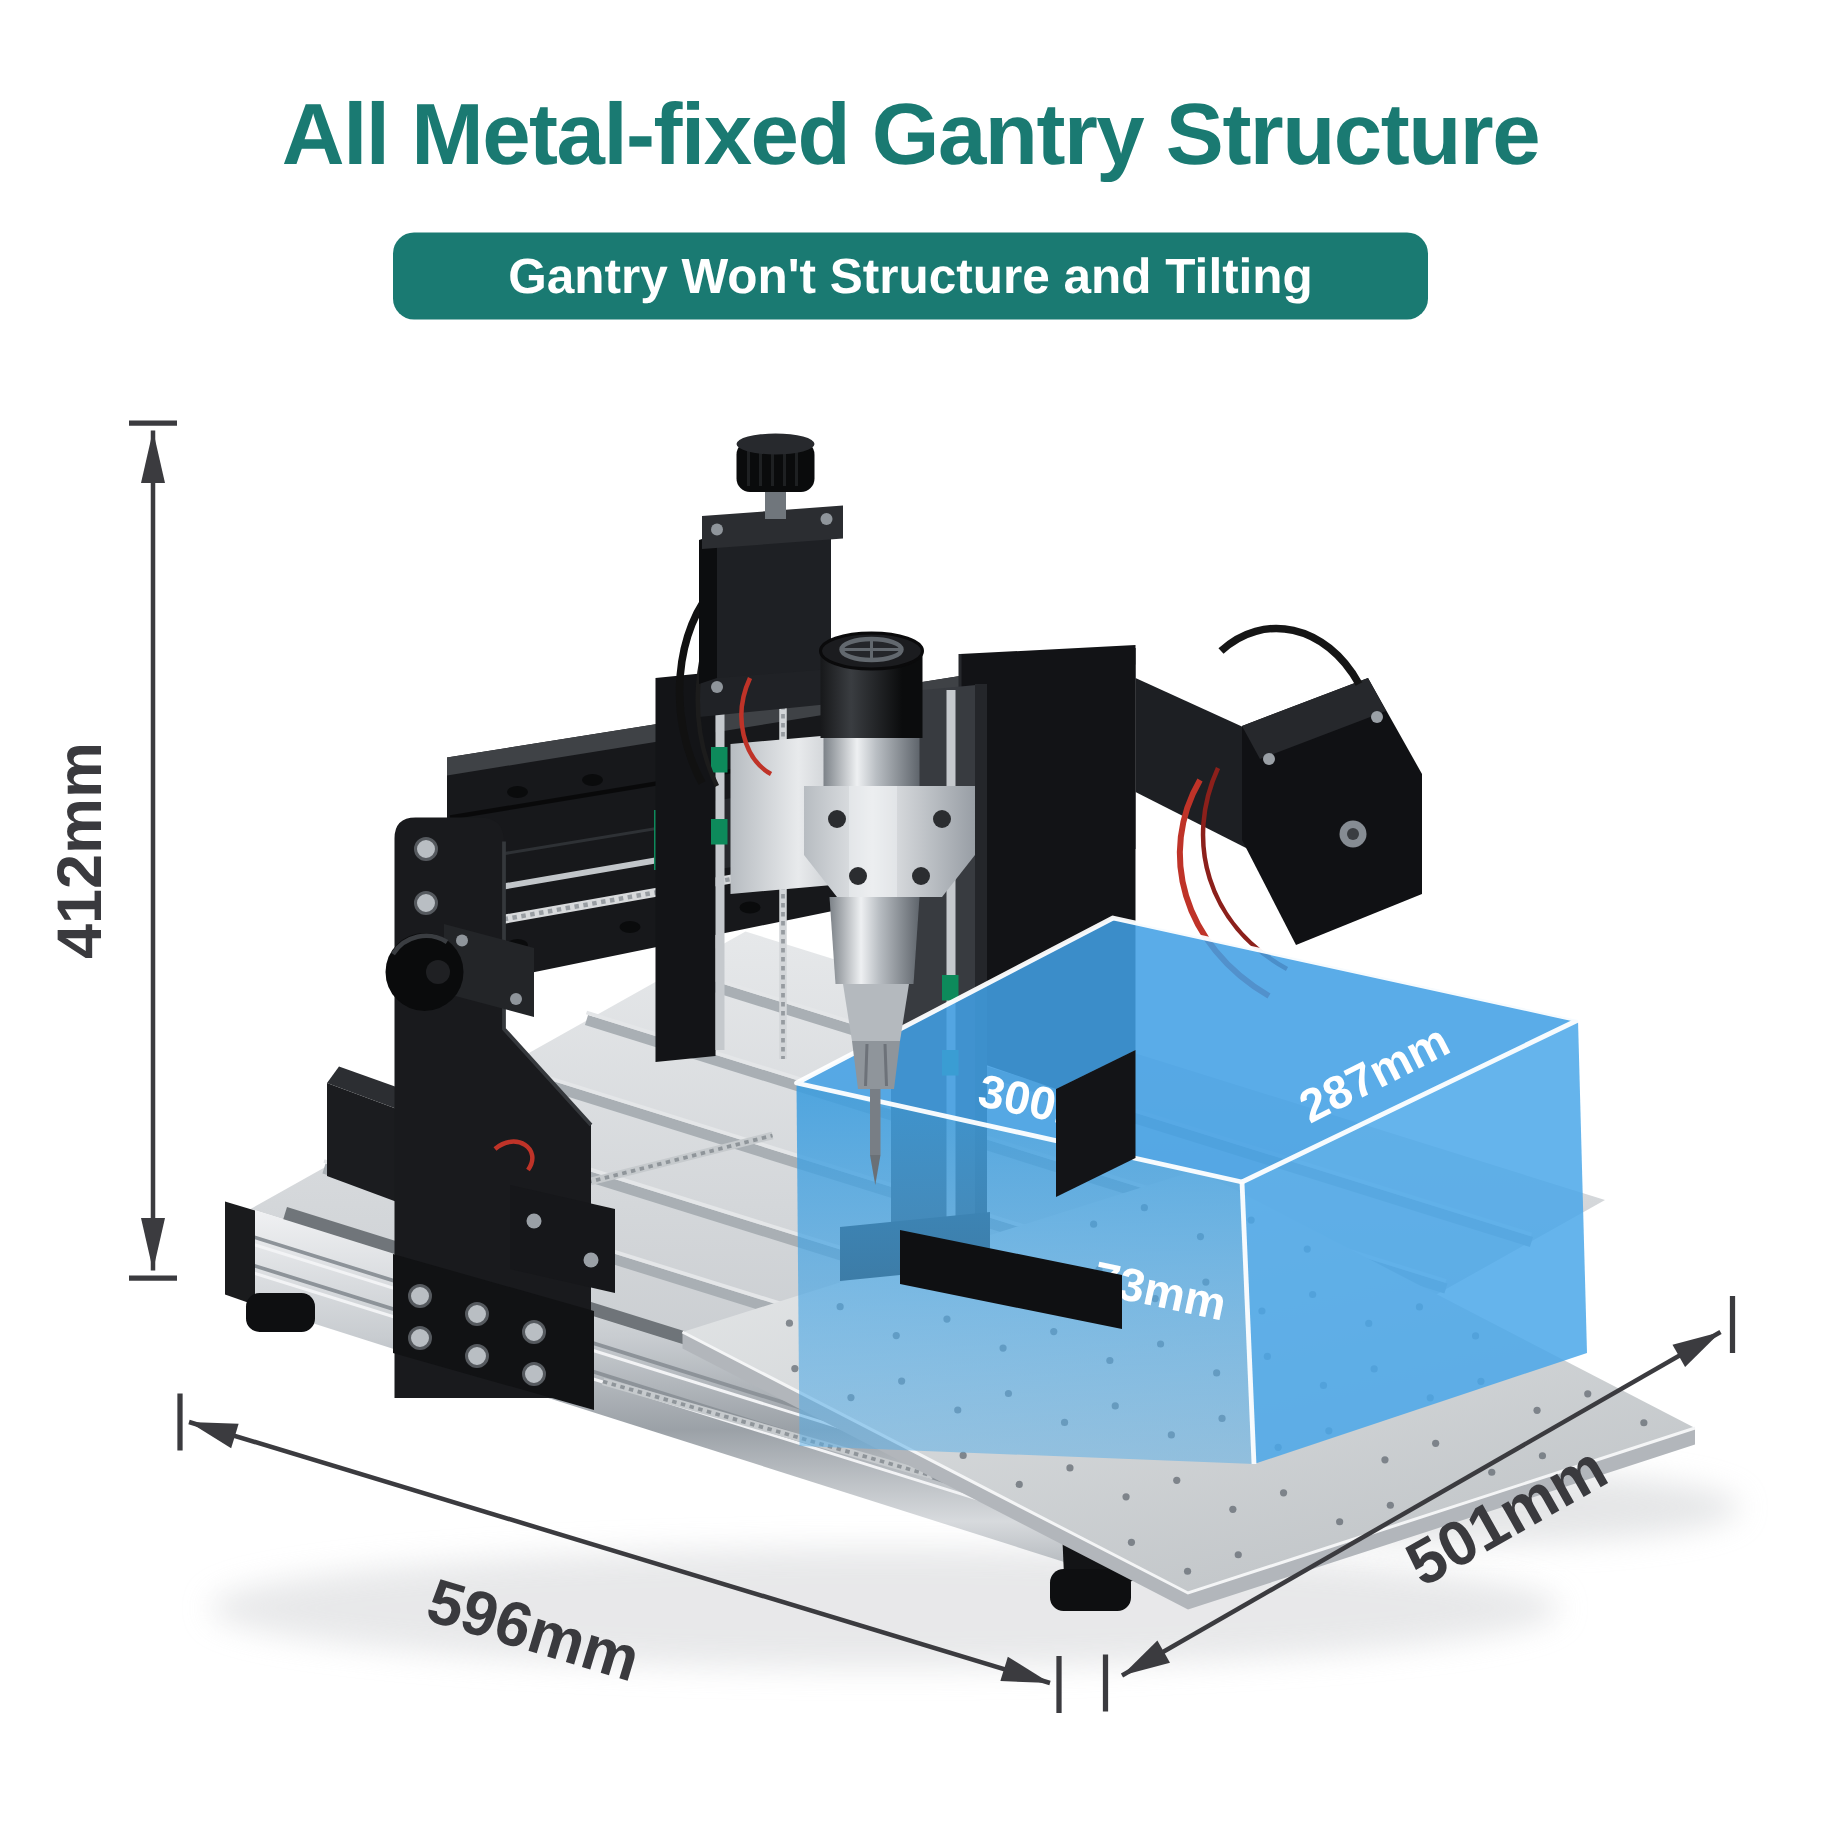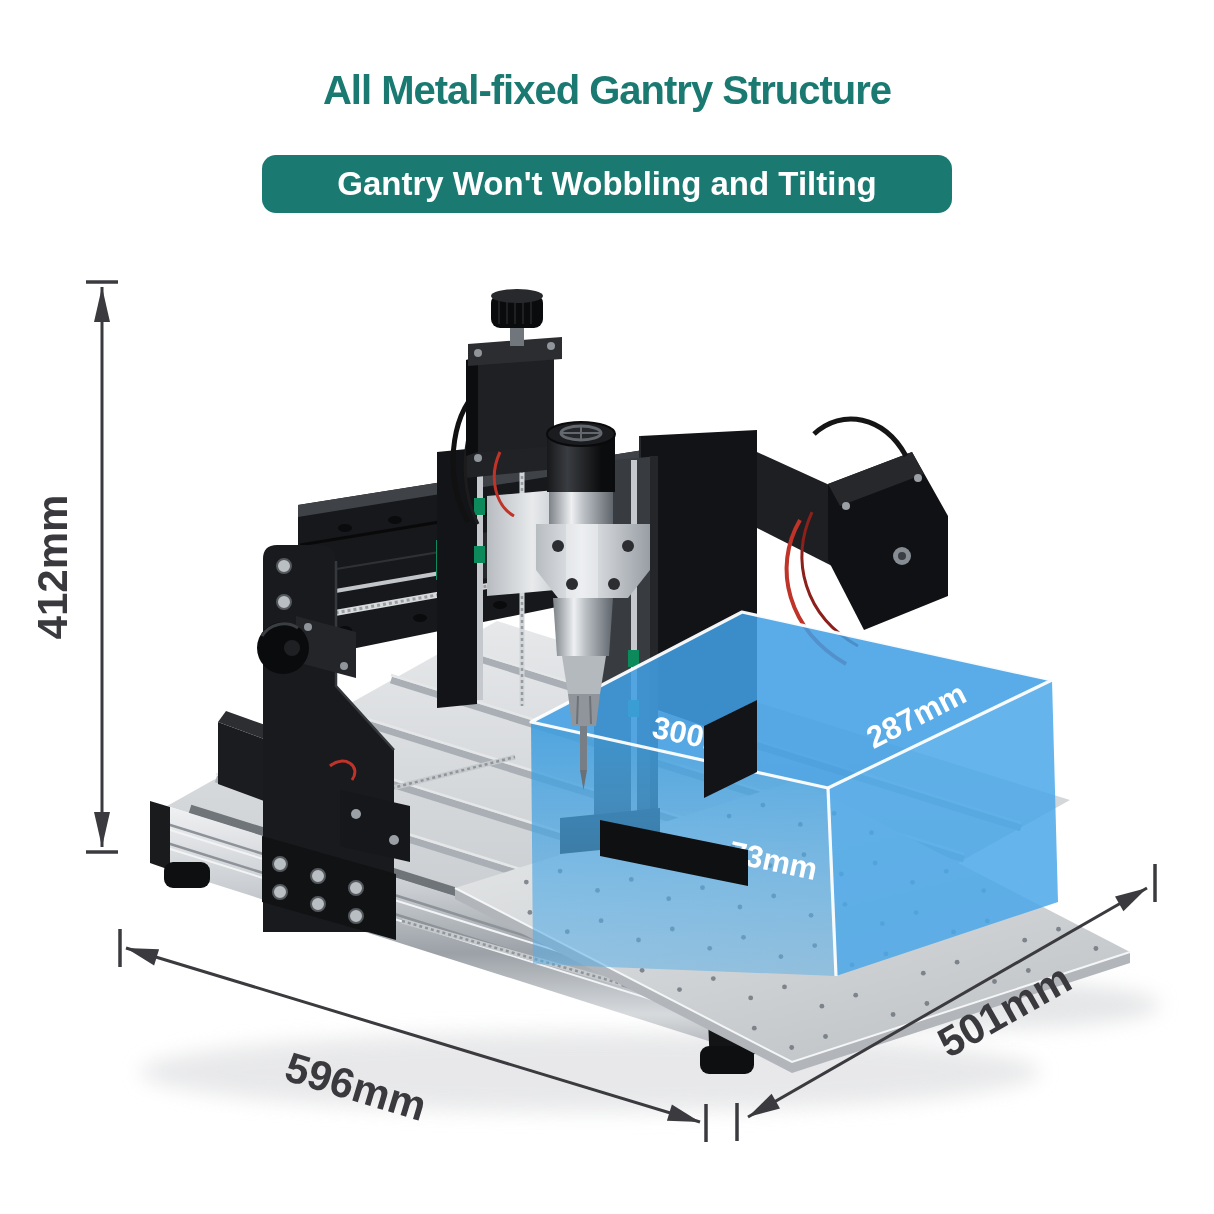--- a/index.html
+++ b/index.html
@@ -1,34 +1,34 @@
 <!DOCTYPE html>
 <html><head>
 <meta charset="utf-8">
 <style>
   html,body{margin:0;padding:0;background:#ffffff;}
   .stage{position:relative;width:1214px;height:1214px;background:#ffffff;overflow:hidden;
          font-family:"Liberation Sans",sans-serif;}
   .title{position:absolute;top:46px;left:0;width:100%;height:88px;line-height:88px;
-         text-align:center;font-weight:bold;font-size:40px;letter-spacing:-1px;}
+         text-align:center;font-weight:bold;font-size:58px;letter-spacing:-1px;}
   .banner{position:absolute;top:155px;left:50%;transform:translateX(-50%);
           width:690px;height:58px;line-height:58px;border-radius:14px;
           text-align:center;font-weight:bold;font-size:33px;}
   .scene{position:absolute;left:0;top:0;width:1214px;height:1214px;}
   text.dim{font-family:"Liberation Sans",sans-serif;font-weight:bold;font-size:42px;fill:#3a3a3e;}
   text.boxlab{font-family:"Liberation Sans",sans-serif;font-weight:bold;font-size:31px;fill:#ffffff;}
 </style>
 </head>
 <body>
 
 <div class="stage">
 
   <div class="title" style="color:#1A7A72;">All Metal-fixed Gantry Structure</div>
 
-  <div class="banner" style="background:#1A7A72;color:#FFFFFF;">Gantry Won't Wobbling and Tilting</div>
+  <div class="banner" style="background:#1A7A72;color:#FFFFFF;">Gantry Won't Structure and Tilting</div>
 
   <svg class="scene" viewBox="0 0 1214 1214">
     <defs>
       <linearGradient id="gAluFront" x1="0" y1="0" x2="0" y2="1">
         <stop offset="0" stop-color="#f0f1f3"></stop>
           <stop offset="0.35" stop-color="#c8ccd0"></stop>
         <stop offset="0.6" stop-color="#9ba1a7"></stop>
           <stop offset="0.85" stop-color="#d7dadd"></stop>
         <stop offset="1" stop-color="#aeb3b8"></stop>
       </linearGradient>

